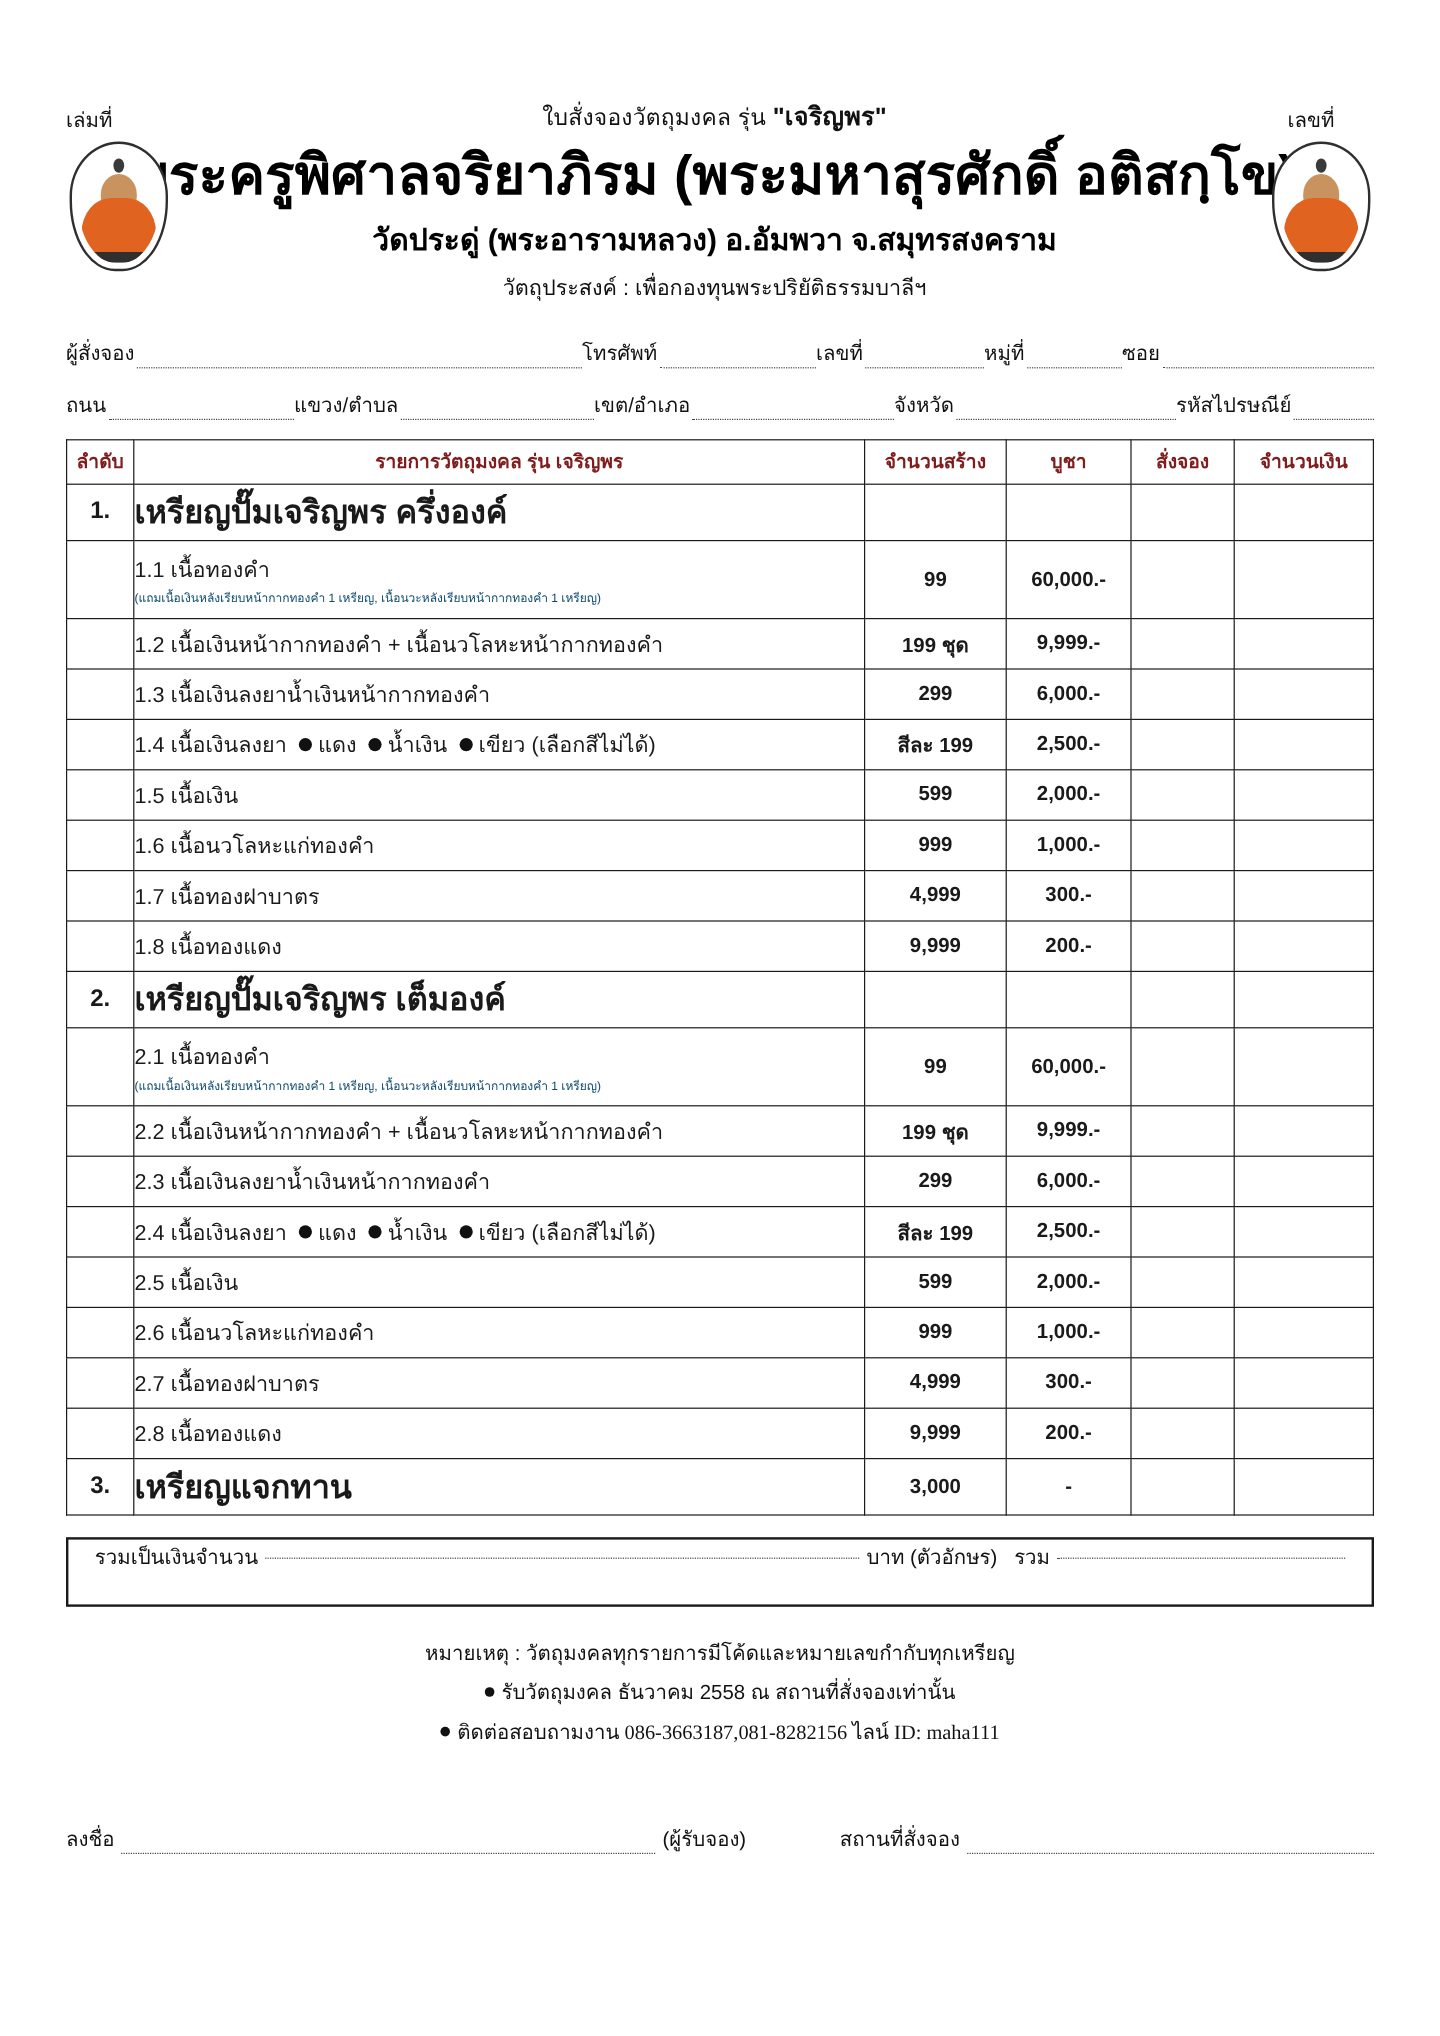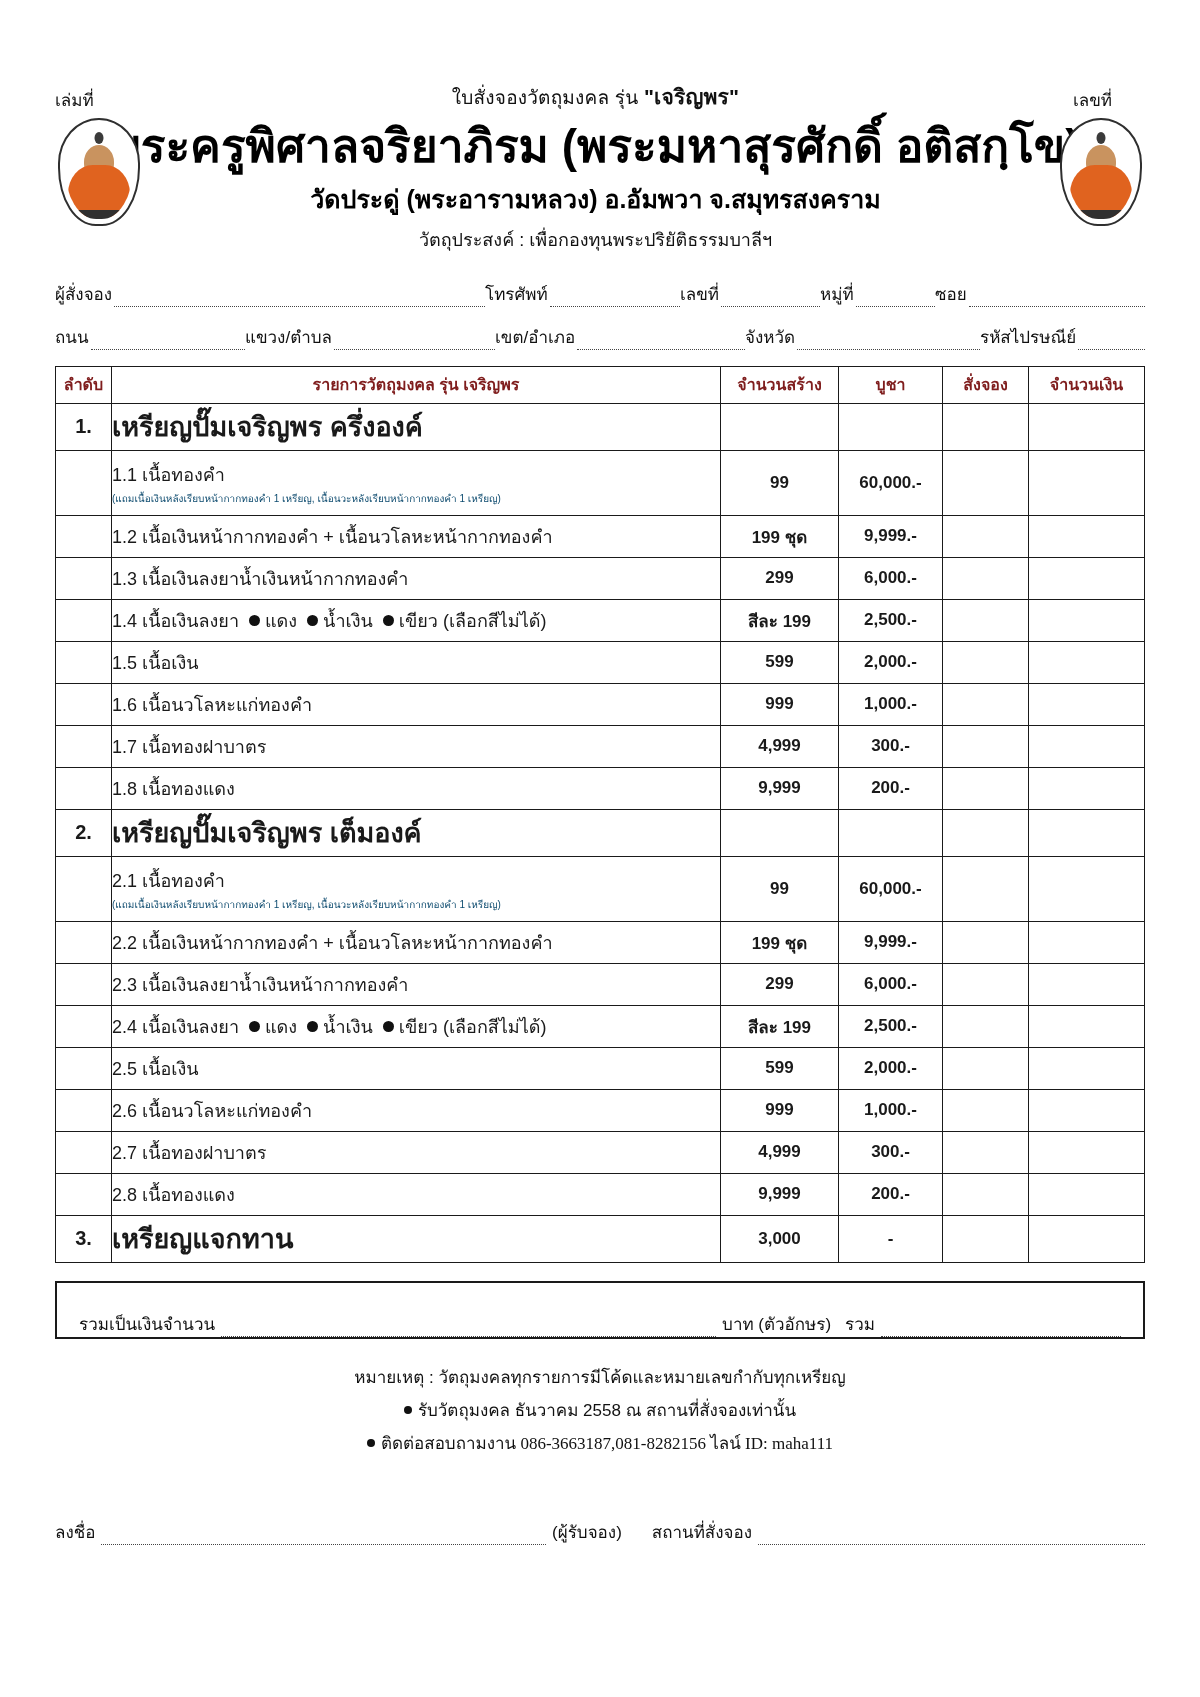--- a/index.html
+++ b/index.html
@@ -216,21 +216,21 @@
     margin: 0 5px 0 10px;
     vertical-align: 1px;
   }
 
   
   .total-box {
     margin: 18px 55px 0 55px;
     border: 2px solid #1a1a1a;
     height: 54px;
     display: flex;
-    align-items: flex-end;
+    align-items: flex-start;
     padding: 0 22px;
     font-size: 17px;
     color: #111;
   }
   .total-box .fld-line { flex: 1; }
 
   
   .notes {
     margin-top: 22px;
     text-align: center;
@@ -249,20 +249,21 @@
   }
   .notes .line-id { font-family: "Liberation Serif", serif; }
 
   
   .sign-row {
     margin: 58px 55px 0 55px;
     display: flex;
     align-items: flex-end;
     font-size: 17px;
     color: #111;
+    gap: 48px;
   }
   .sign-left { display: flex; align-items: flex-end; width: 52%; }
   .sign-right { display: flex; align-items: flex-end; flex: 1; padding-left: 30px; }
 </style>
 </head>
 <body>
 
 <div class="page">
 
   <div class="header">

